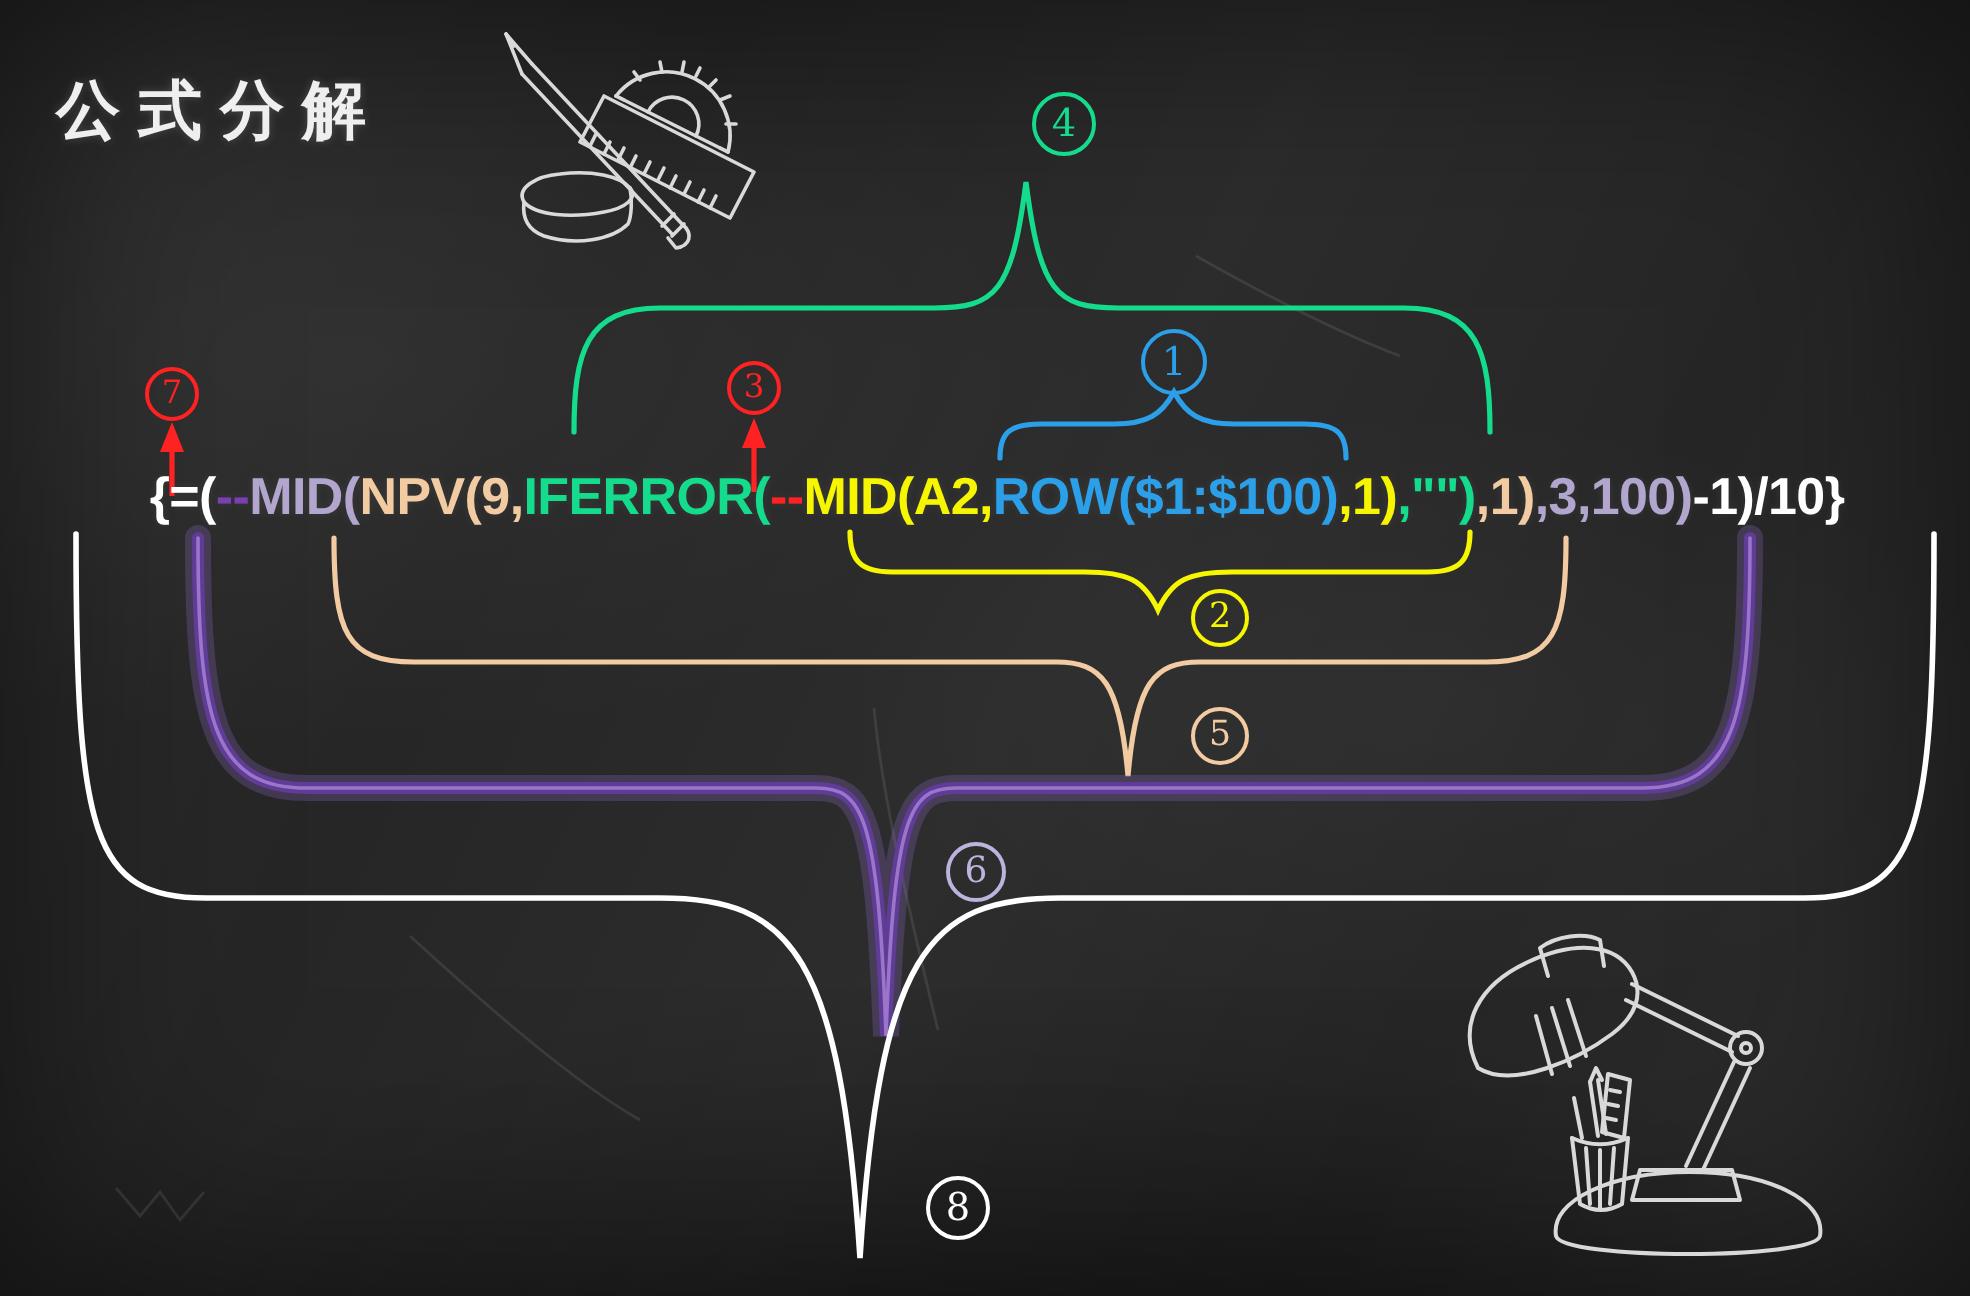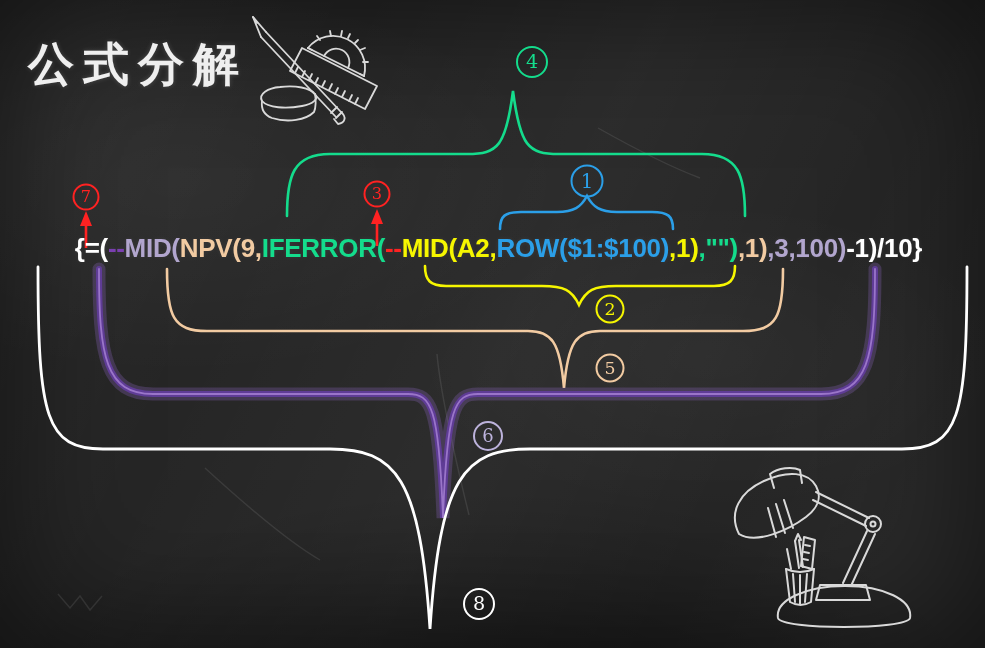--- a/index.html
+++ b/index.html
@@ -10,21 +10,21 @@
       radial-gradient(ellipse 500px 260px at 72% 55%, rgba(255,255,255,0.035), transparent 60%),
       radial-gradient(ellipse 700px 300px at 50% 108%, rgba(0,0,0,0.35), transparent 70%),
       linear-gradient(115deg, rgba(255,255,255,0.025) 8%, transparent 28%, rgba(255,255,255,0.03) 52%, transparent 74%, rgba(255,255,255,0.02) 90%),
       #262626;
     box-shadow: inset 0 0 140px rgba(0,0,0,0.6);
     font-family:"Liberation Sans",sans-serif;
   }
   .title{
     position:absolute; left:28px; top:34px; z-index:2;
     font-family:"DejaVu Serif",serif; font-weight:700;
-    font-size:46px; letter-spacing:9px; color:#EFEFEF;
+    font-size:32px; letter-spacing:9px; color:#EFEFEF;
     text-shadow:0 0 5px rgba(255,255,255,0.18);
   }
   .overlay{position:absolute; left:0; top:0; z-index:1;}
   .formula{
     position:absolute; top:233px; left:0; width:985px; z-index:2;
     display:flex; justify-content:center; padding-left:12px; box-sizing:border-box;
     white-space:pre; font-weight:700; font-size:26px; letter-spacing:-0.3px;
     text-shadow:0 0 5px rgba(255,255,255,0.07);
   }
   .badge{

